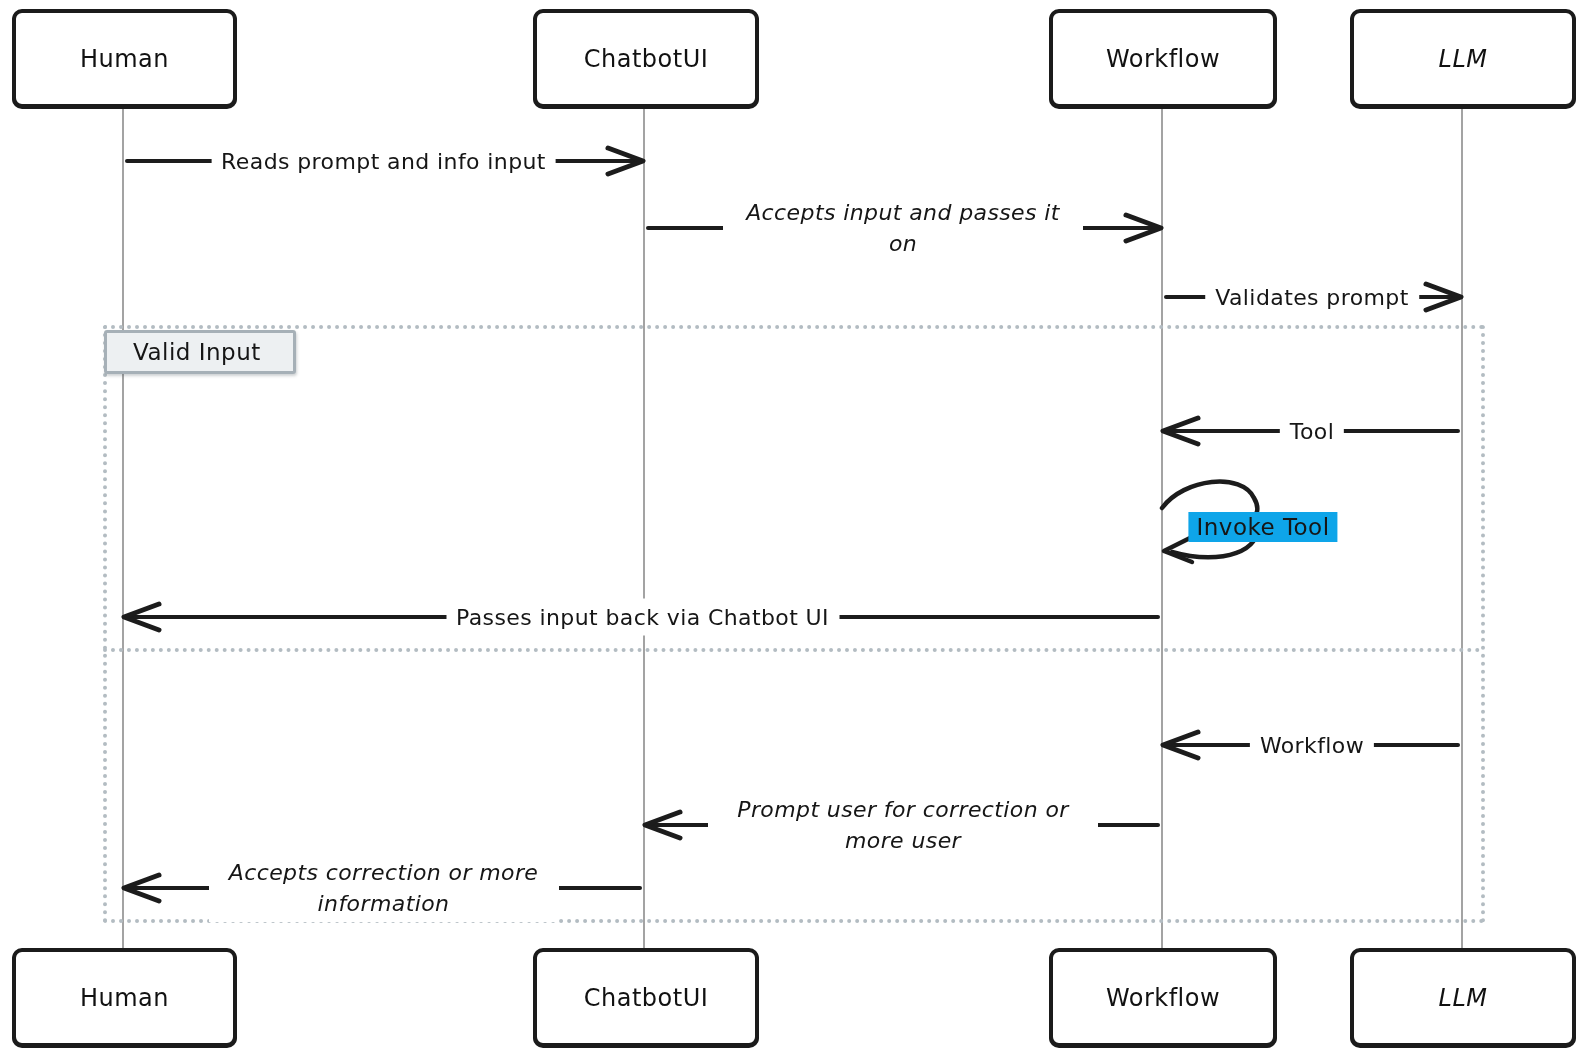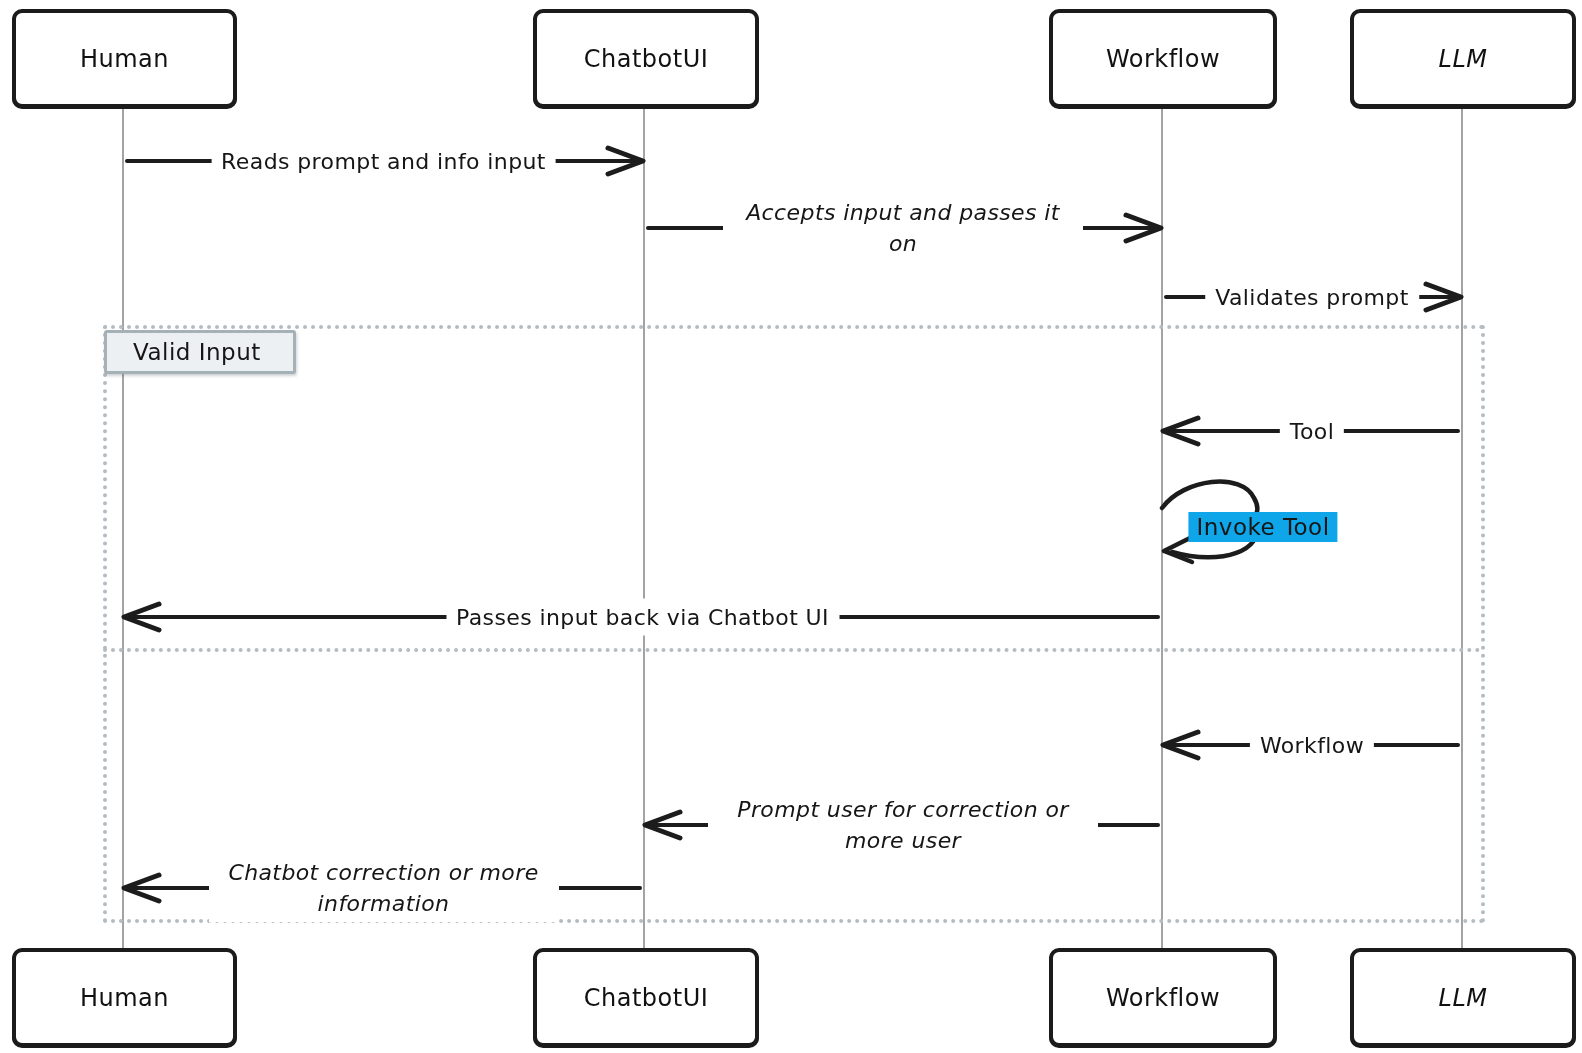--- a/index.html
+++ b/index.html
@@ -140,21 +140,21 @@
       <polyline points="40,5 5,18 40,31"></polyline>
     </svg>
     <span class="label wrap" style="width:370px;">Prompt user for correction or more user</span>
   </div>
 
   <div class="msg" style="left:123px; top:888px; width:521px;">
     <div class="line"></div>
     <svg class="head left" viewBox="0 0 48 36">
       <polyline points="40,5 5,18 40,31"></polyline>
     </svg>
-    <span class="label wrap" style="width:330px;">Chatbot correction or more information</span>
+    <span class="label wrap" style="width:330px;">Accepts correction or more information</span>
   </div>
 
   <div class="actor-box" style="left:12px;   top:9px; width:217px;">
     <span>Human</span>
   </div>
   <div class="actor-box" style="left:533px;  top:9px; width:218px;">
     <span>ChatbotUI</span>
   </div>
   <div class="actor-box" style="left:1049px; top:9px; width:220px;">
     <span>Workflow</span>

